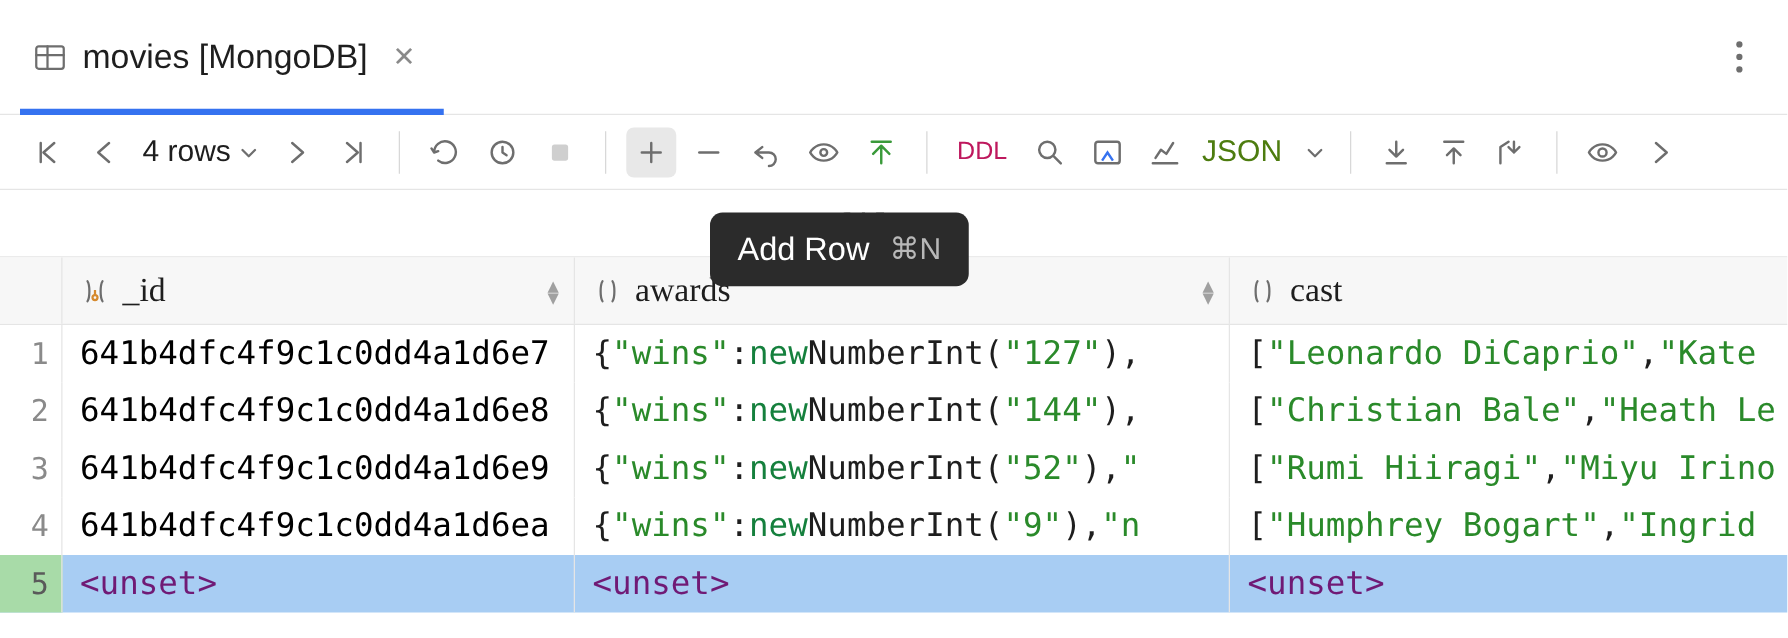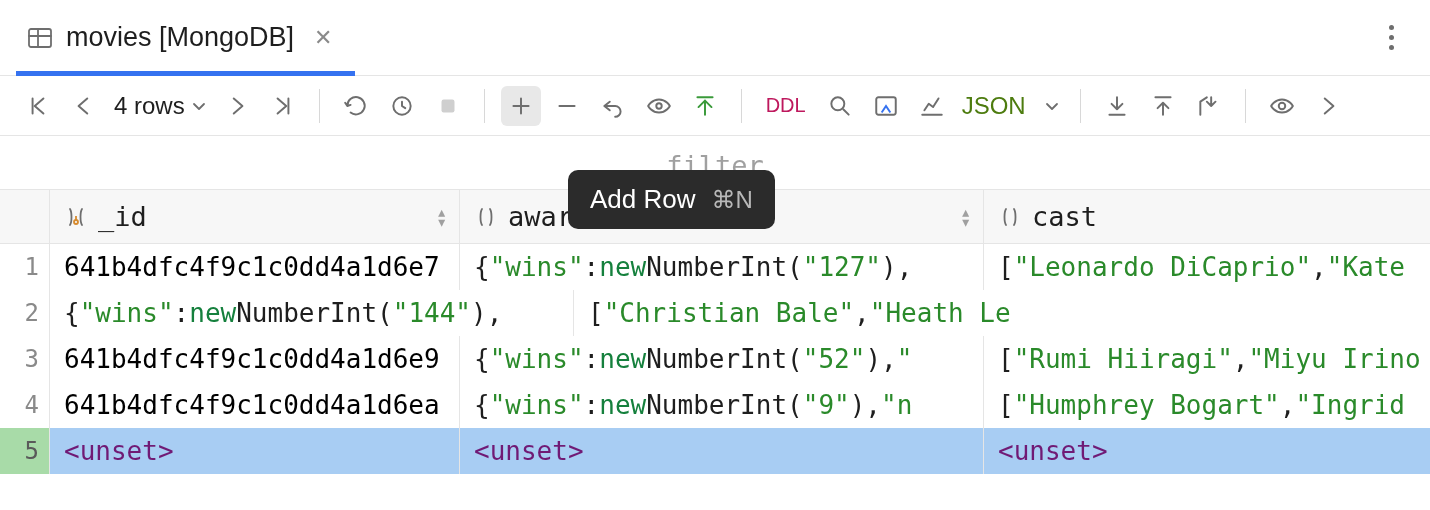--- a/index.html
+++ b/index.html
@@ -10,21 +10,21 @@
   height: 510px;
   overflow: hidden;
   position: relative;
 }
 .mono { font-family: "SF Mono", Menlo, Monaco, Consolas, monospace; }
 
 
 .tabbar {
   display: flex;
   align-items: center;
-  height: 76px;
+  height: 92px;
   border-bottom: 1px solid #e5e5e5;
   padding-left: 16px;
 }
 .tab {
   display: flex;
   align-items: center;
   gap: 12px;
   height: 100%;
   padding: 0 14px 0 10px;
   position: relative;
@@ -125,20 +125,21 @@
   white-space: nowrap;
 }
 .col-id { width: 410px; }
 .col-awards { width: 524px; }
 .col-cast { flex: 1; border-right: none; }
 .headcell {
   font-size: 27px;
   color: #1e1e1e;
   gap: 10px;
   position: relative;
+  font-family: Liberation Serif, serif;
 }
 .headcell .sort { position: absolute; right: 12px; color: #a0a0a0; font-size: 18px; line-height: 10px; display: flex; flex-direction: column; }
 
 
 .c-punc { color: #1e1e1e; }
 .c-key { color: #2a8a2a; }
 .c-kw { color: #15803d; }
 .c-str { color: #2a8a2a; }
 
 
@@ -373,20 +374,21 @@
         </div>
         <div class="cell col-cast">
           <span class="c-punc">[</span>
           <span class="c-str">"Leonardo DiCaprio"</span>
           <span class="c-punc">, </span>
           <span class="c-str">"Kate</span>
         </div>
       </div>
       <div class="datarow mono">
         <div class="gutter">2</div>
+        <div class="cell col-id">641b4dfc4f9c1c0dd4a1d6e8</div>
         <div class="cell col-awards">
           <span class="c-punc">{</span>
           <span class="c-key">"wins"</span>
           <span class="c-punc">: </span>
           <span class="c-kw">new</span>
           <span class="c-punc"> NumberInt(</span>
           <span class="c-key">"144"</span>
           <span class="c-punc">),</span>
           <span class="c-key"></span>
         </div>

